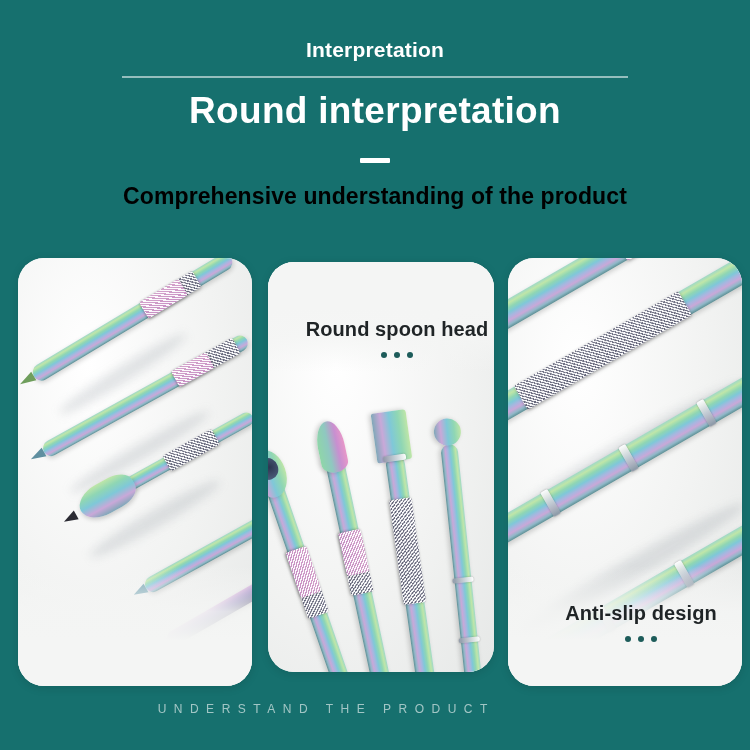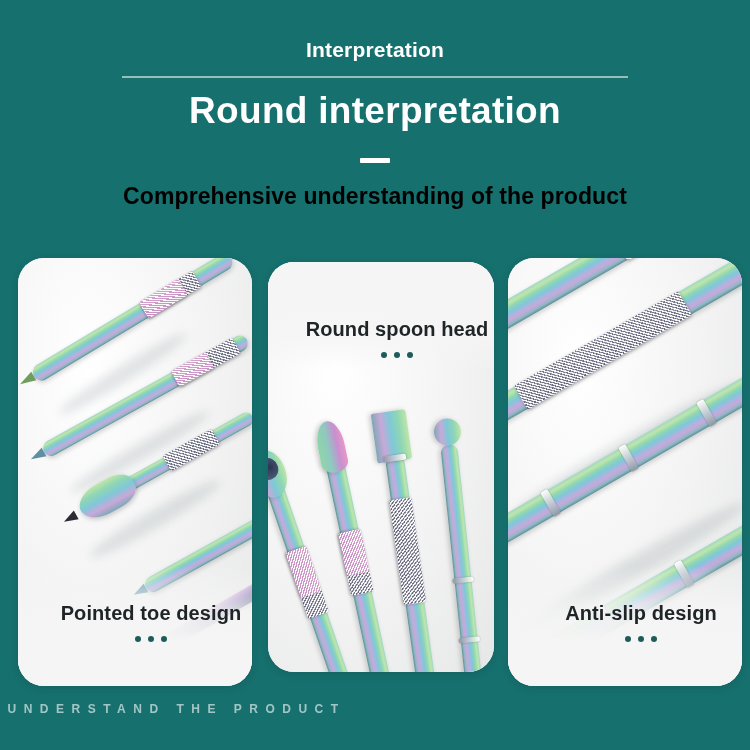--- a/index.html
+++ b/index.html
@@ -180,24 +180,24 @@
     position:absolute; left:0; right:0; top:0; height:110px;
     background:linear-gradient(to bottom, #f4f5f4 42%, rgba(244,245,244,.85) 68%, rgba(244,245,244,0) 100%);
     z-index:5;
   }
 
   
   .footer {
     position:absolute;
     left:0; bottom:34px;
     width:645px;
-    text-align:left;
+    text-align:center;
     color:rgba(255,255,255,.60);
     font-size:12px;
-    font-weight:bold;
+    font-weight:normal;
     letter-spacing:7.5px;
     text-indent:7.5px;
   }
 </style>
 </head>
 <body>
 
 <div class="header">
   <div class="eyebrow">Interpretation</div>
   <div class="rule"></div>
@@ -239,28 +239,20 @@
       <div class="tip-point" style="left:-14px; top:3px; border-width:5px 14px 5px 0; border-color:transparent #6fa0b0 transparent transparent;"></div>
     </div>
 
     <div class="tool" style="left:150px; top:376px; width:120px; height:15px; transform:rotate(-30deg);">
       <div class="shaft" style="width:120px; height:15px; background:linear-gradient(to bottom,#d0a8d8 0%, #9a7fc0 30%, #6a5fa0 60%, #3e3a66 100%);"></div>
       <div class="tip-point" style="left:-13px; top:3px; border-width:4.5px 13px 4.5px 0; border-color:transparent #e098b8 transparent transparent;"></div>
     </div>
   </div>
 
   <div class="cap-fade-bottom"></div>
-  <div class="caption" id="caption-1">
-    <span class="caption-text">Pointed toe design</span>
-    <div class="dots">
-      <span></span>
-      <span></span>
-      <span></span>
-    </div>
-  </div>
 </div>
 
 <div class="card" id="card-2">
   <div class="photo">
     <div class="photo-bg"></div>
 
     <div class="tool" style="left:-6px; top:180px; width:250px; height:18px; transform:rotate(71deg);">
       <div class="shaft" style="left:34px; width:220px; height:18px;"></div>
       <div class="spoon-head" style="left:0px; top:-7px; width:48px; height:32px;"></div>
       <div class="spoon-hollow" style="left:8px; top:-1px; width:22px; height:20px;"></div>

